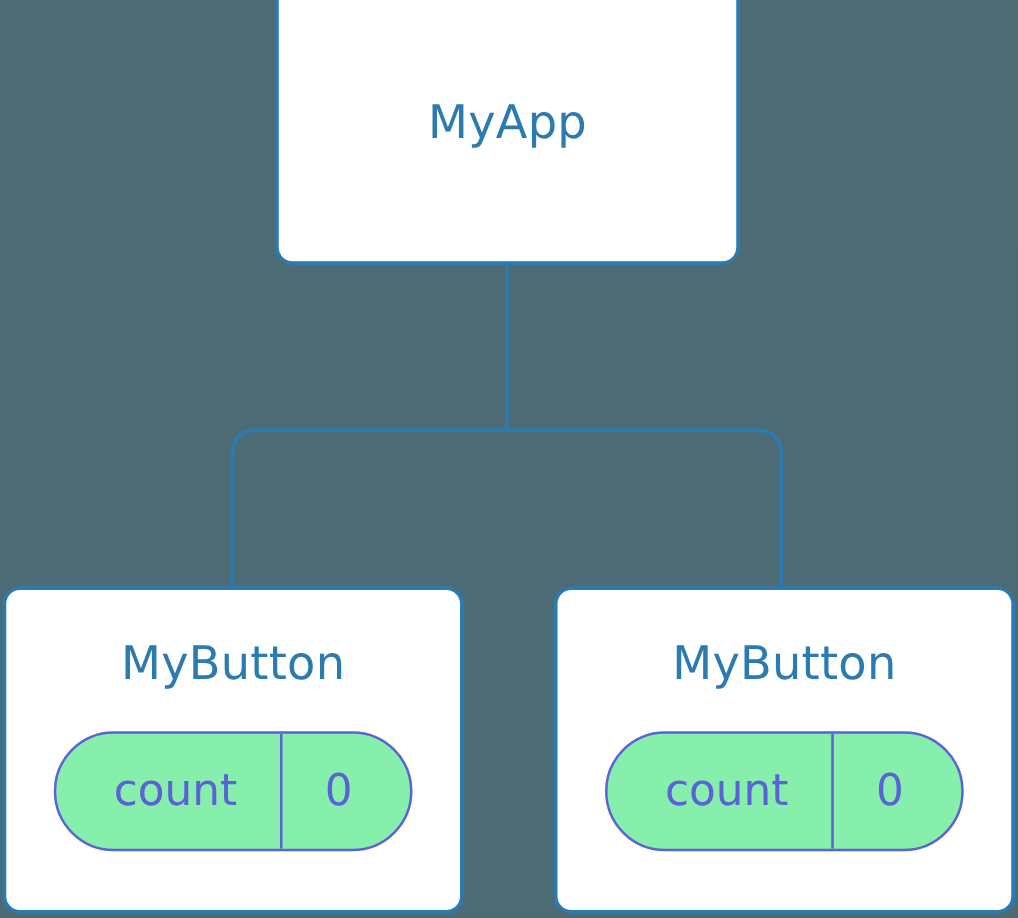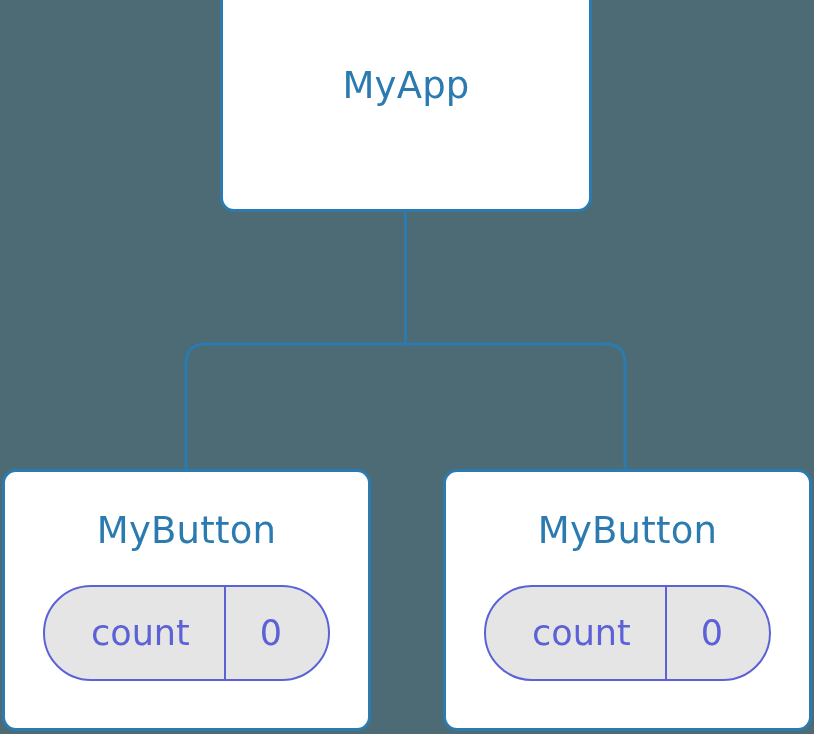--- a/index.html
+++ b/index.html
@@ -68,31 +68,31 @@
   .node-title {
     color: #2b7bb0;
     font-size: 37px;
     line-height: 1;
     letter-spacing: 0.2px;
     white-space: nowrap;
   }
 
   #node-myapp .node-title {
     position: relative;
-    top: 8px;
+    top: 20px;
   }
 
   
   .state-pill {
     margin-top: 36px;
     display: flex;
     align-items: stretch;
     border: 2px solid #5c62d6;
     border-radius: 999px;
-    background: #e5e5e5;
+    background: #86efac;
     height: 96px;
     box-sizing: border-box;
     overflow: hidden;
   }
   .pill-key {
     display: flex;
     align-items: center;
     justify-content: center;
     padding: 0 34px 0 46px;
     color: #5c62d6;

